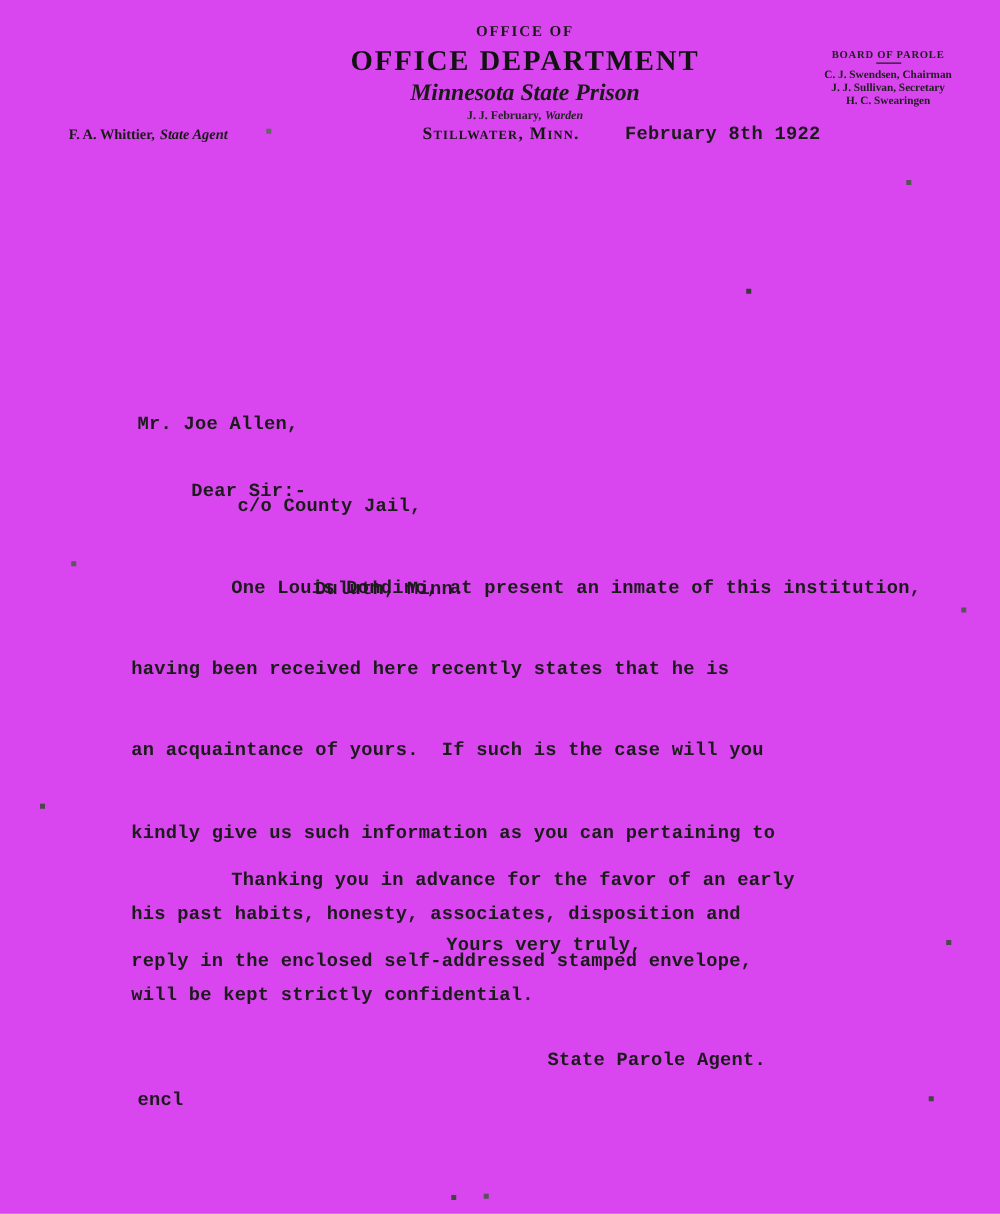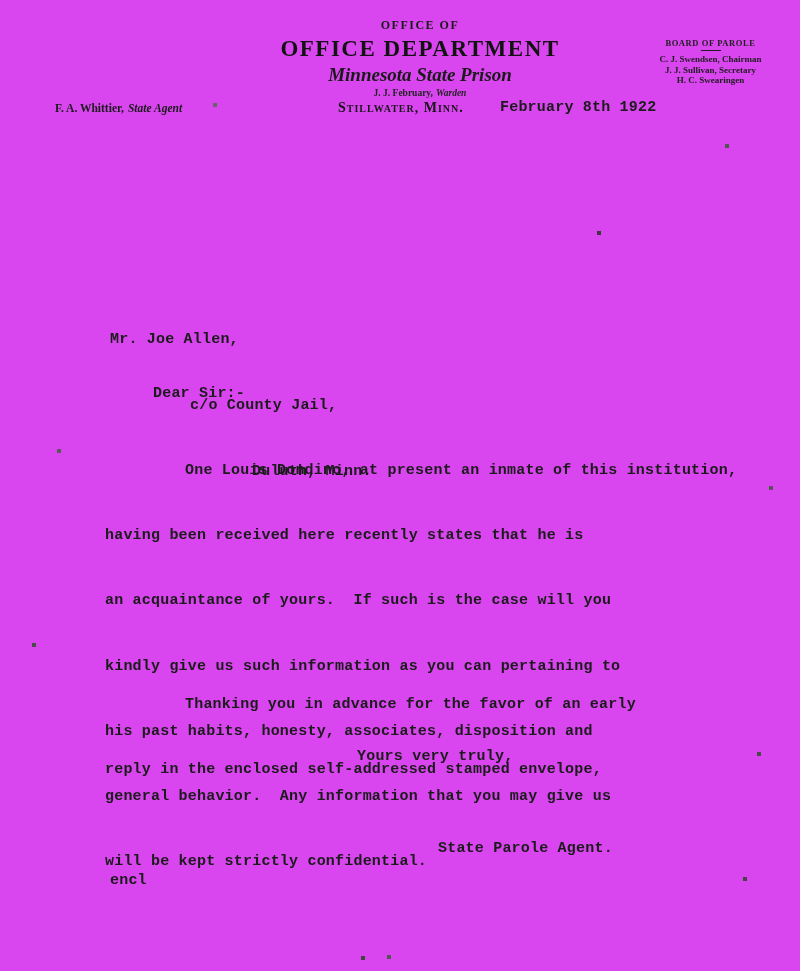--- a/index.html
+++ b/index.html
@@ -166,21 +166,20 @@
   </div>
 
   <div class="salutation typed">Dear Sir:-</div>
 
   <div class="para para-1 typed">
     <div class="line indent">One Louis Dondino, at present an inmate of this institution,</div>
     <div class="line">having been received here recently states that he is</div>
     <div class="line">an acquaintance of yours.  If such is the case will you</div>
     <div class="line">kindly give us such information as you can pertaining to</div>
     <div class="line">his past habits, honesty, associates, disposition and</div>
-    <div class="line">general behavior.  Any information that you may give us</div>
     <div class="line">will be kept strictly confidential.</div>
   </div>
 
   <div class="para para-2 typed">
     <div class="line indent">Thanking you in advance for the favor of an early</div>
     <div class="line">reply in the enclosed self-addressed stamped envelope,</div>
   </div>
 
   <div class="closing typed">Yours very truly,</div>
   <div class="signature typed">State Parole Agent.</div>

